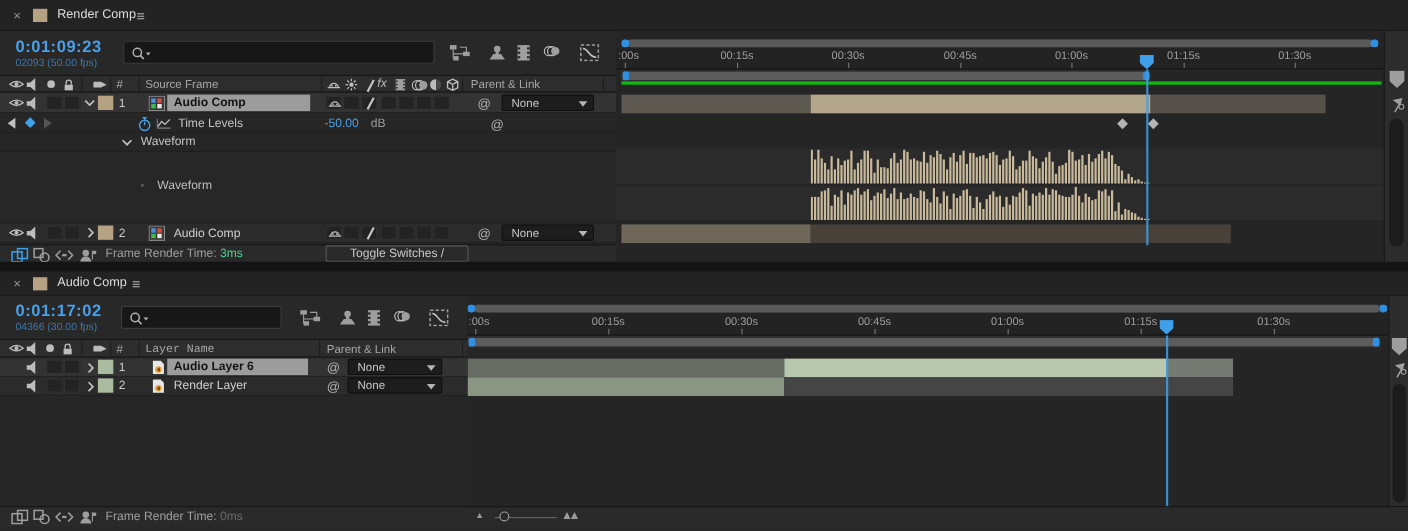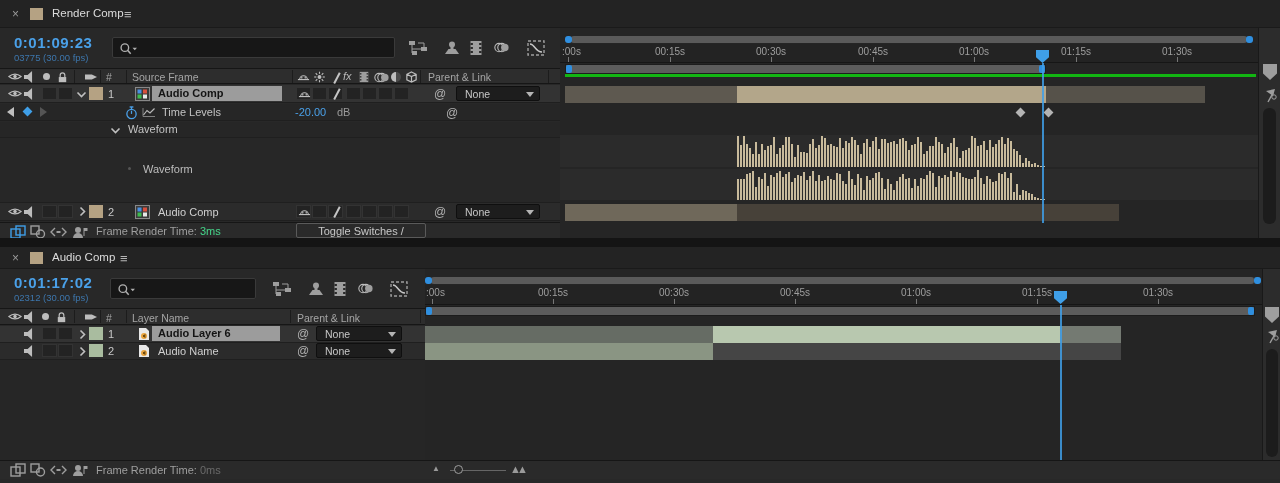--- a/index.html
+++ b/index.html
@@ -78,21 +78,21 @@
 
   <div class="panel" style="top:0;height:238px;">
     <div class="tabbar" style="height:28px;">
       <span class="tabx" style="left:12px;top:7px;">×</span>
       <span class="tabsq" style="left:30px;top:8px;"></span>
       <span class="tabtitle" style="left:52px;top:7px;">Render Comp</span>
       <span class="tabmenu" style="left:124px;top:7px;">≡</span>
     </div>
 
     <span class="tcmain" style="left:14px;top:34px;">0:01:09:23</span>
-    <span class="tcsub" style="left:14px;top:52px;">03775 (30.00 fps)</span>
+    <span class="tcsub" style="left:14px;top:52px;">02093 (50.00 fps)</span>
 
     <div class="search" style="left:112px;top:37px;width:283px;height:21px;">
       <span class="mag"><svg width="18" height="14" viewBox="0 0 20 15">
             <circle cx="6.5" cy="6" r="4.2" stroke="#b0b0b0" fill="none" stroke-width="1.5"></circle>
             <line x1="9.5" y1="9" x2="13" y2="12.8" stroke="#b0b0b0" stroke-width="1.7"></line>
             <path d="M15 6 l2.5 3 2.5 -3 Z" fill="#b0b0b0"></path>
           </svg></span>
       <input placeholder="" style="">
     </div>
 
@@ -250,21 +250,21 @@
             <circle cx="7" cy="8.5" r="5" stroke="#4aa0e8" fill="none" stroke-width="1.4"></circle>
             <line x1="7" y1="8.5" x2="7" y2="5" stroke="#4aa0e8" stroke-width="1.3"></line>
             <line x1="5" y1="1" x2="9" y2="1" stroke="#4aa0e8" stroke-width="1.5"></line>
             <line x1="7" y1="1" x2="7" y2="3.4" stroke="#4aa0e8" stroke-width="1.4"></line>
           </svg></span>
       <span class="ricon" style="left:142px;top:3px;"><svg width="14" height="11" viewBox="0 0 14 11">
             <path d="M1 9.5 h12 M1 9.5 V1" stroke="#808080" fill="none"></path>
             <path d="M1.5 8 L5 3.5 8 6 12.5 1.5" stroke="#b8b8b8" fill="none" stroke-width="1.2"></path>
           </svg></span>
       <span class="abs" style="left:162px;top:2px;">Time Levels</span>
-      <span class="abs" style="left:295px;top:2px;color:#4aa0e8;">-20.00</span>
+      <span class="abs" style="left:295px;top:2px;color:#4aa0e8;">-50.00</span>
       <span class="abs" style="left:337px;top:2px;color:#9a9a9a;">dB</span>
       <span class="pick" style="left:446px;top:3px;">@</span>
     </div>
 
     <div class="prow" style="top:122px;height:16px;">
       <span class="chev" style="left:110px;top:3px;"><svg width="11" height="9" viewBox="0 0 11 9">
             <path d="M1.5 2.5 L5.5 6.5 9.5 2.5" stroke="#c0c0c0" fill="none" stroke-width="1.6"></path>
           </svg></span>
       <span class="abs" style="left:128px;top:1px;">Waveform</span>
     </div>
@@ -617,21 +617,21 @@
 
   <div class="panel" style="top:247px;height:236px;">
     <div class="tabbar" style="height:22px;">
       <span class="tabx" style="left:12px;top:4px;">×</span>
       <span class="tabsq" style="left:30px;top:5px;"></span>
       <span class="tabtitle" style="left:52px;top:4px;">Audio Comp</span>
       <span class="tabmenu" style="left:120px;top:4px;">≡</span>
     </div>
 
     <span class="tcmain" style="left:14px;top:27px;">0:01:17:02</span>
-    <span class="tcsub" style="left:14px;top:45px;">02312 (30.00 fps)</span>
+    <span class="tcsub" style="left:14px;top:45px;">04366 (30.00 fps)</span>
 
     <div class="search" style="left:110px;top:31px;width:146px;height:21px;">
       <span class="mag"><svg width="18" height="14" viewBox="0 0 20 15">
             <circle cx="6.5" cy="6" r="4.2" stroke="#b0b0b0" fill="none" stroke-width="1.5"></circle>
             <line x1="9.5" y1="9" x2="13" y2="12.8" stroke="#b0b0b0" stroke-width="1.7"></line>
             <path d="M15 6 l2.5 3 2.5 -3 Z" fill="#b0b0b0"></path>
           </svg></span>
       <input placeholder="" style="">
     </div>
 
@@ -680,21 +680,21 @@
             <rect x="3" y="6.5" width="8" height="5.5" fill="#bdbdbd"></rect>
             <path d="M4.5 6.5 V4.5 a2.5 2.5 0 0 1 5 0 V6.5" stroke="#bdbdbd" fill="none" stroke-width="1.3"></path>
           </svg></span>
       <span class="hsep" style="left:74px;"></span>
       <span class="hicon" style="left:84px;"><svg width="14" height="12" viewBox="0 0 16 14">
             <path d="M1 4 h8 l6 3 -6 3 H1 Z" fill="#bdbdbd"></path>
           </svg></span>
       <span class="hsep" style="left:100px;"></span>
       <span class="abs" style="left:106px;top:3px;">#</span>
       <span class="hsep" style="left:126px;"></span>
-      <span class="abs" style="left:132px;top:3px;">Layer Name</span>
+      <span class="abs" style="left:132px;top:3px;font-family:Liberation Mono, monospace;">Layer Name</span>
       <span class="hsep" style="left:290px;"></span>
       <span class="abs" style="left:297px;top:3px;">Parent &amp; Link</span>
       <span class="hsep" style="left:420px;"></span>
     </div>
 
     <div class="row sel" style="top:79px;height:17px;width:425px;">
       <span class="ricon" style="left:24px;top:2px;"><span class="spk"></span></span>
       <span class="cell" style="left:42px;top:1px;"></span>
         <span class="cell" style="left:58px;top:1px;"></span>
       <span class="chev" style="left:78px;top:3px;"><svg width="9" height="11" viewBox="0 0 9 11">
@@ -721,21 +721,21 @@
       <span class="chev" style="left:78px;top:3px;"><svg width="9" height="11" viewBox="0 0 9 11">
             <path d="M2.5 1.5 L6.5 5.5 2.5 9.5" stroke="#c0c0c0" fill="none" stroke-width="1.6"></path>
           </svg></span>
       <span class="lblsq" style="left:89px;top:1px;background:#a9bc9f;"></span>
       <span class="lnum" style="left:108px;top:2px;">2</span>
       <span class="ricon" style="left:138px;top:1px;"><svg width="12" height="14" viewBox="0 0 12 14">
             <path d="M1 1 h7 l3 3 v9 H1 Z" fill="#e8e8e8"></path>
             <circle cx="6" cy="9" r="3" fill="#e8a33d"></circle>
             <path d="M5 8 h1 l1.4-1.2 v4.4 L6 10 H5 Z" fill="#6b4a12"></path>
           </svg></span>
-      <span class="lname" style="left:158px;top:2px;">Audio Name</span>
+      <span class="lname" style="left:158px;top:2px;">Render Layer</span>
       <span class="pick" style="left:297px;top:2px;">@</span>
       <span class="dd" style="left:316px;top:0px;width:86px;">
         <span class="ddt">None</span>
           <span class="ddc"></span>
       </span>
     </div>
     <div class="abs" style="left:0;top:113px;width:425px;height:100px;background:#262626;"></div>
 
     <div class="footer" style="top:213px;height:19px;width:1280px;">
       <span class="fic" style="left:10px;"><svg width="16" height="14" viewBox="0 0 16 14">

